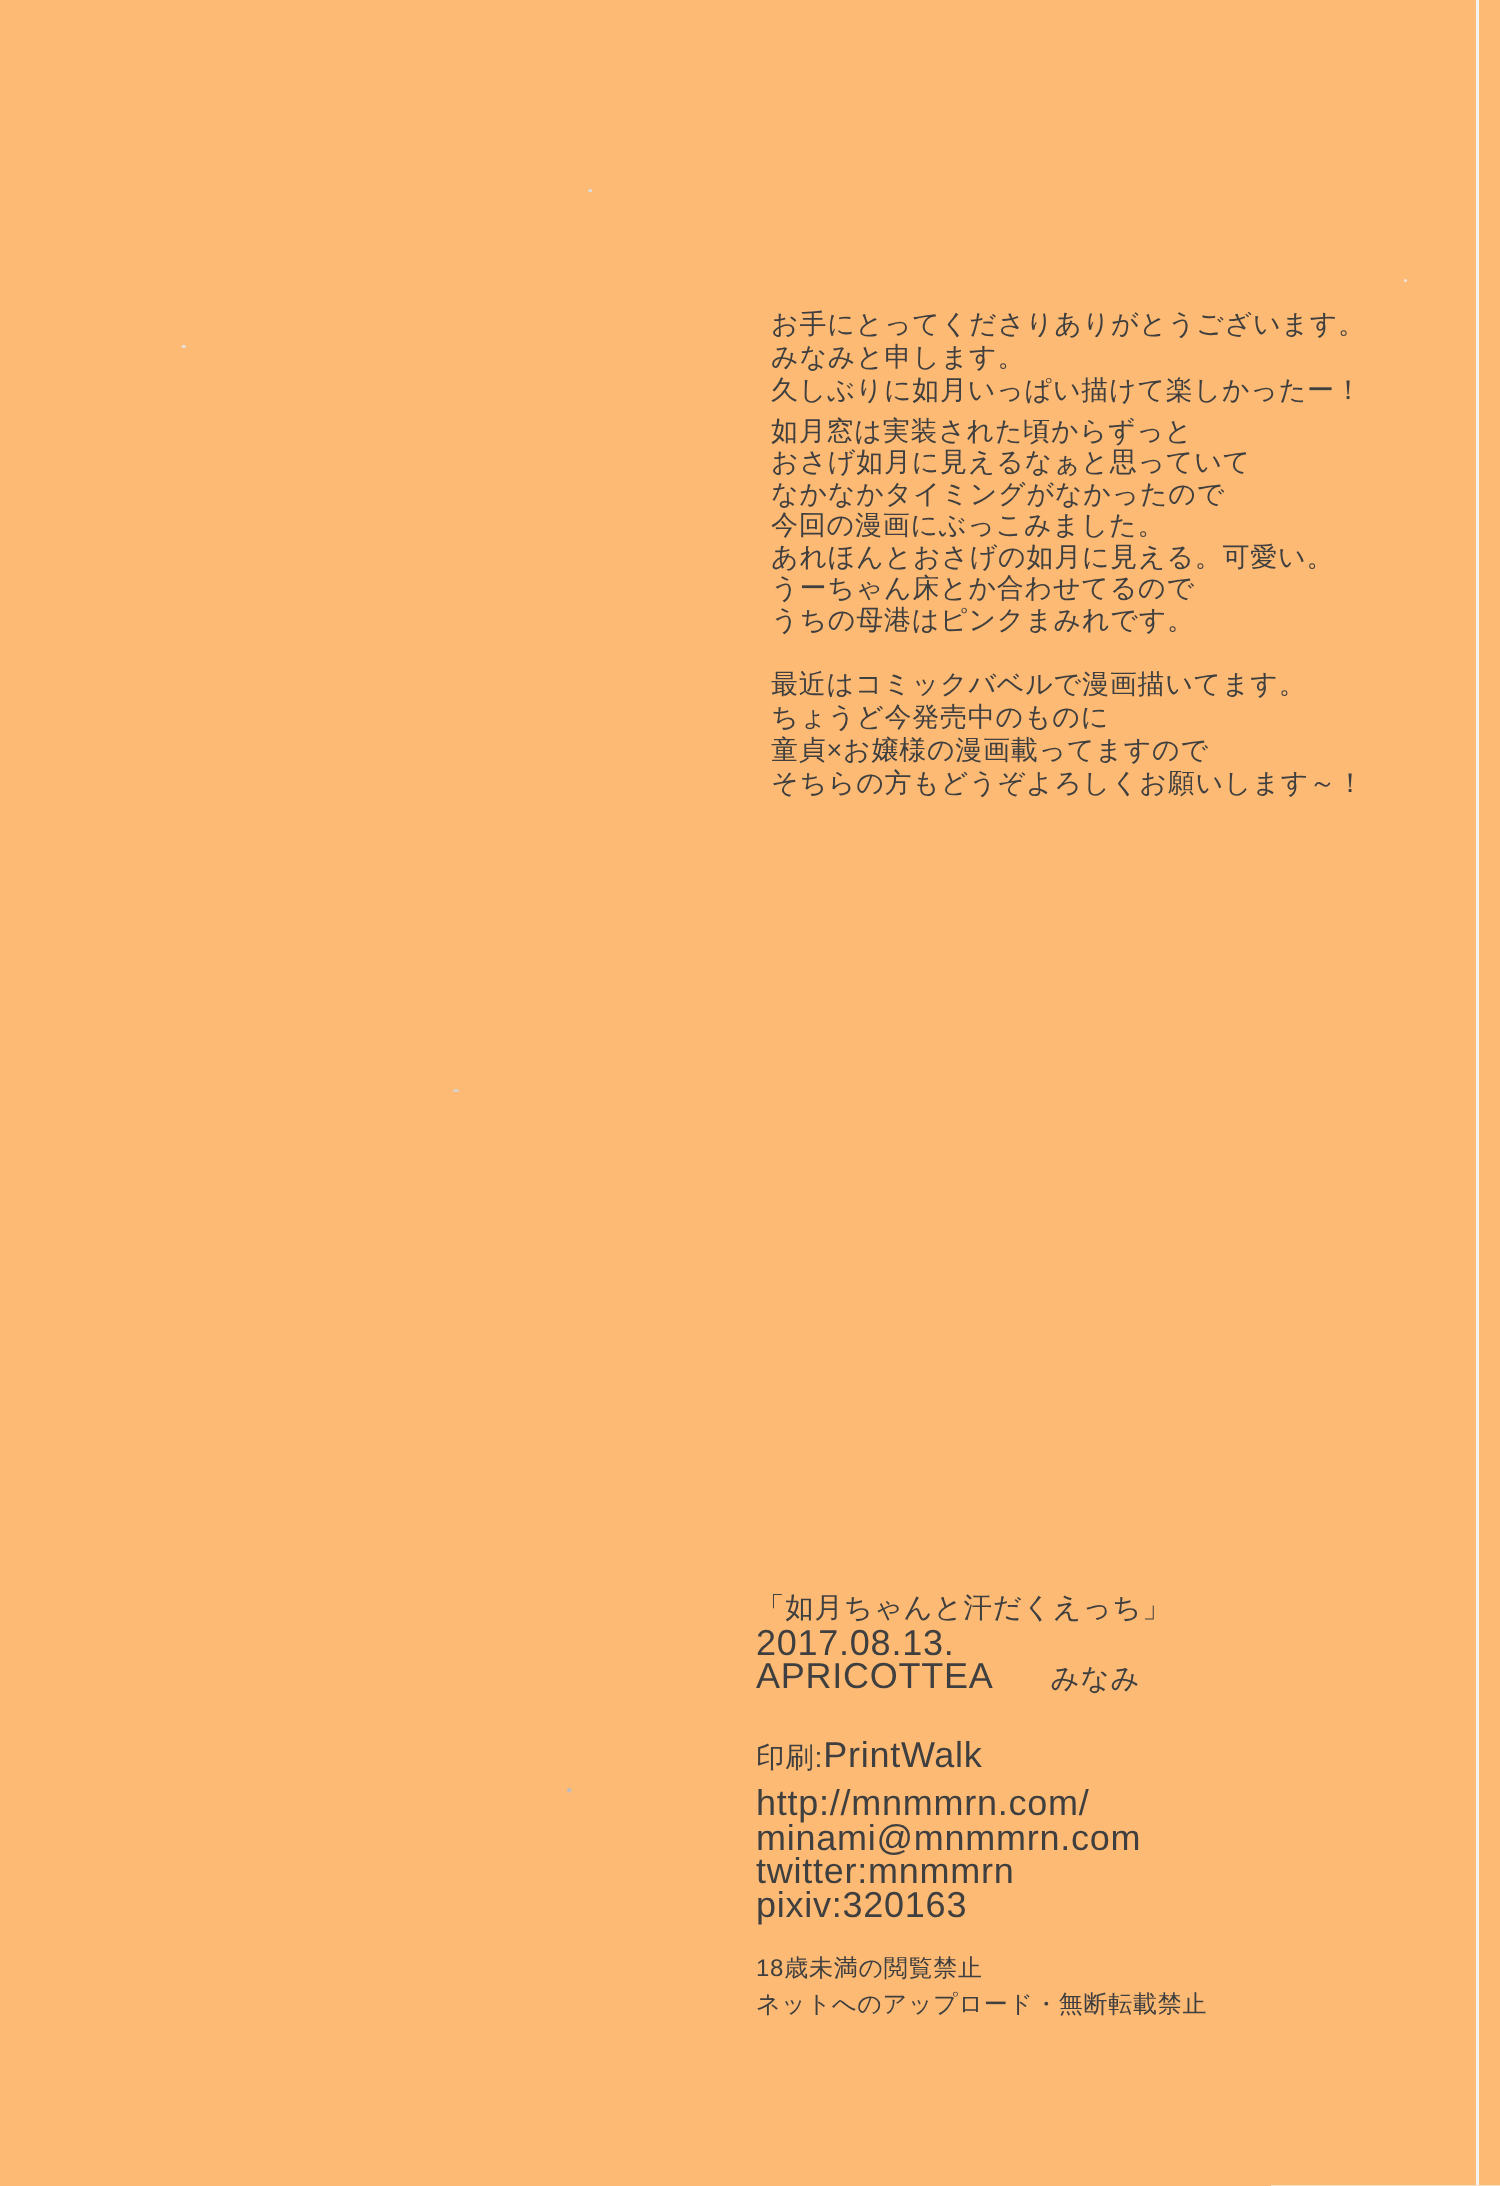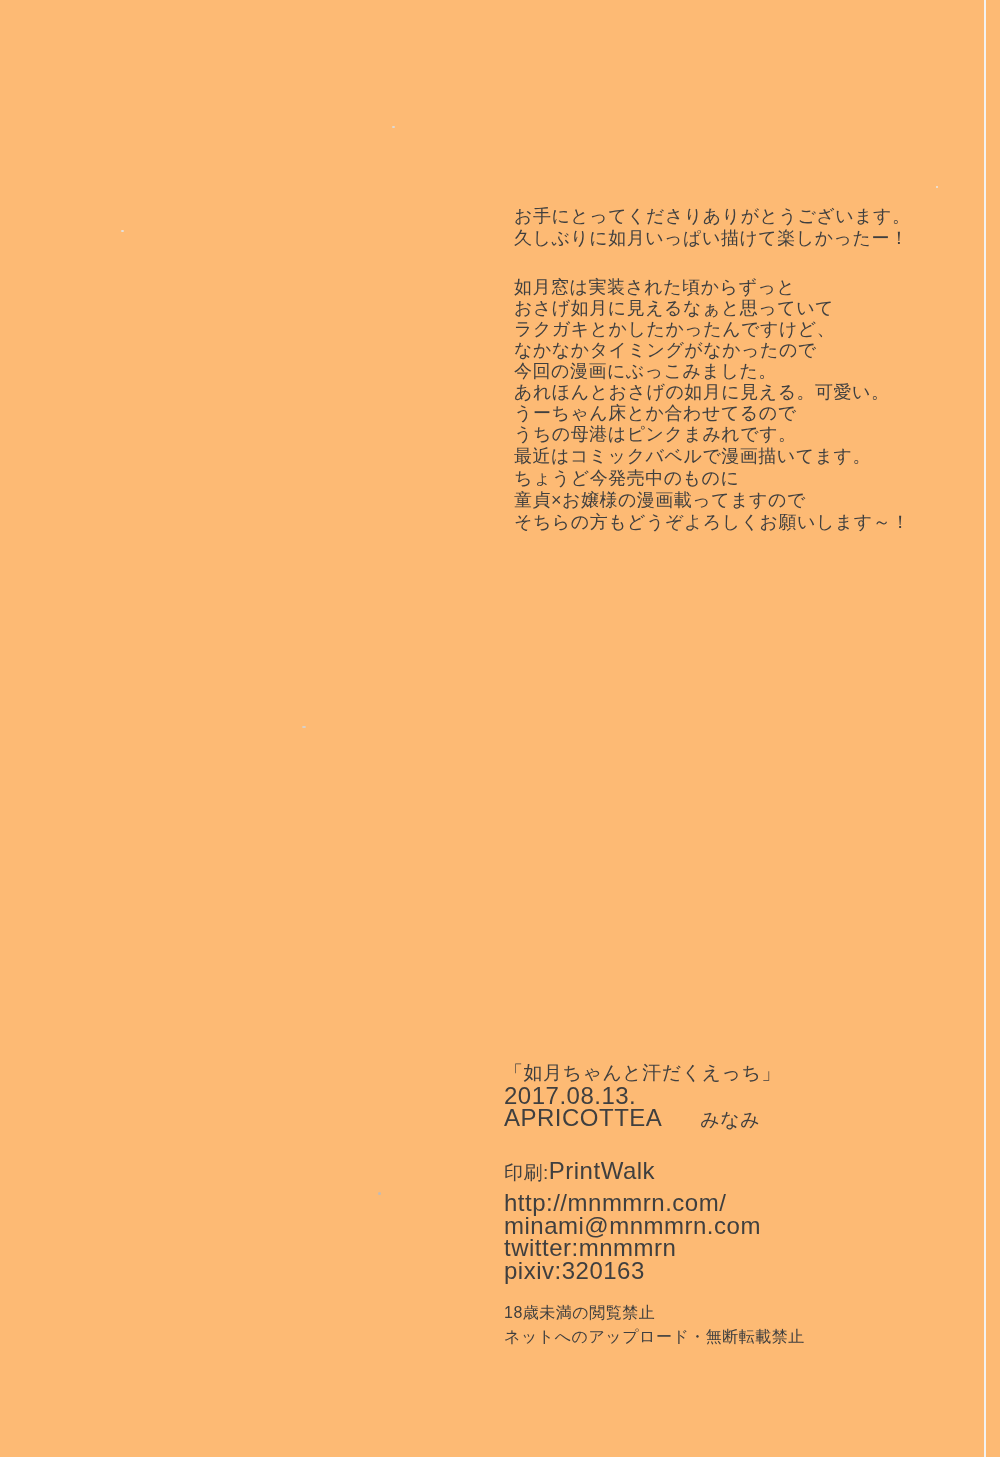--- a/index.html
+++ b/index.html
@@ -70,27 +70,27 @@
 
   <div class="scan-streak"></div>
   <div class="speck s1"></div>
   <div class="speck s2"></div>
   <div class="speck s3"></div>
   <div class="speck s4"></div>
   <div class="speck s5"></div>
 
   <div class="para p1">
     <div>お手にとってくださりありがとうございます。</div>
+    <div>みなみと申します。</div>
     <div>久しぶりに如月いっぱい描けて楽しかったー！</div>
   </div>
 
   <div class="para p2">
     <div>如月窓は実装された頃からずっと</div>
     <div>おさげ如月に見えるなぁと思っていて</div>
-    <div>ラクガキとかしたかったんですけど、</div>
     <div>なかなかタイミングがなかったので</div>
     <div>今回の漫画にぶっこみました。</div>
     <div>あれほんとおさげの如月に見える。可愛い。</div>
     <div>うーちゃん床とか合わせてるので</div>
     <div>うちの母港はピンクまみれです。</div>
   </div>
 
   <div class="para p3">
     <div>最近はコミックバベルで漫画描いてます。</div>
     <div>ちょうど今発売中のものに</div>

